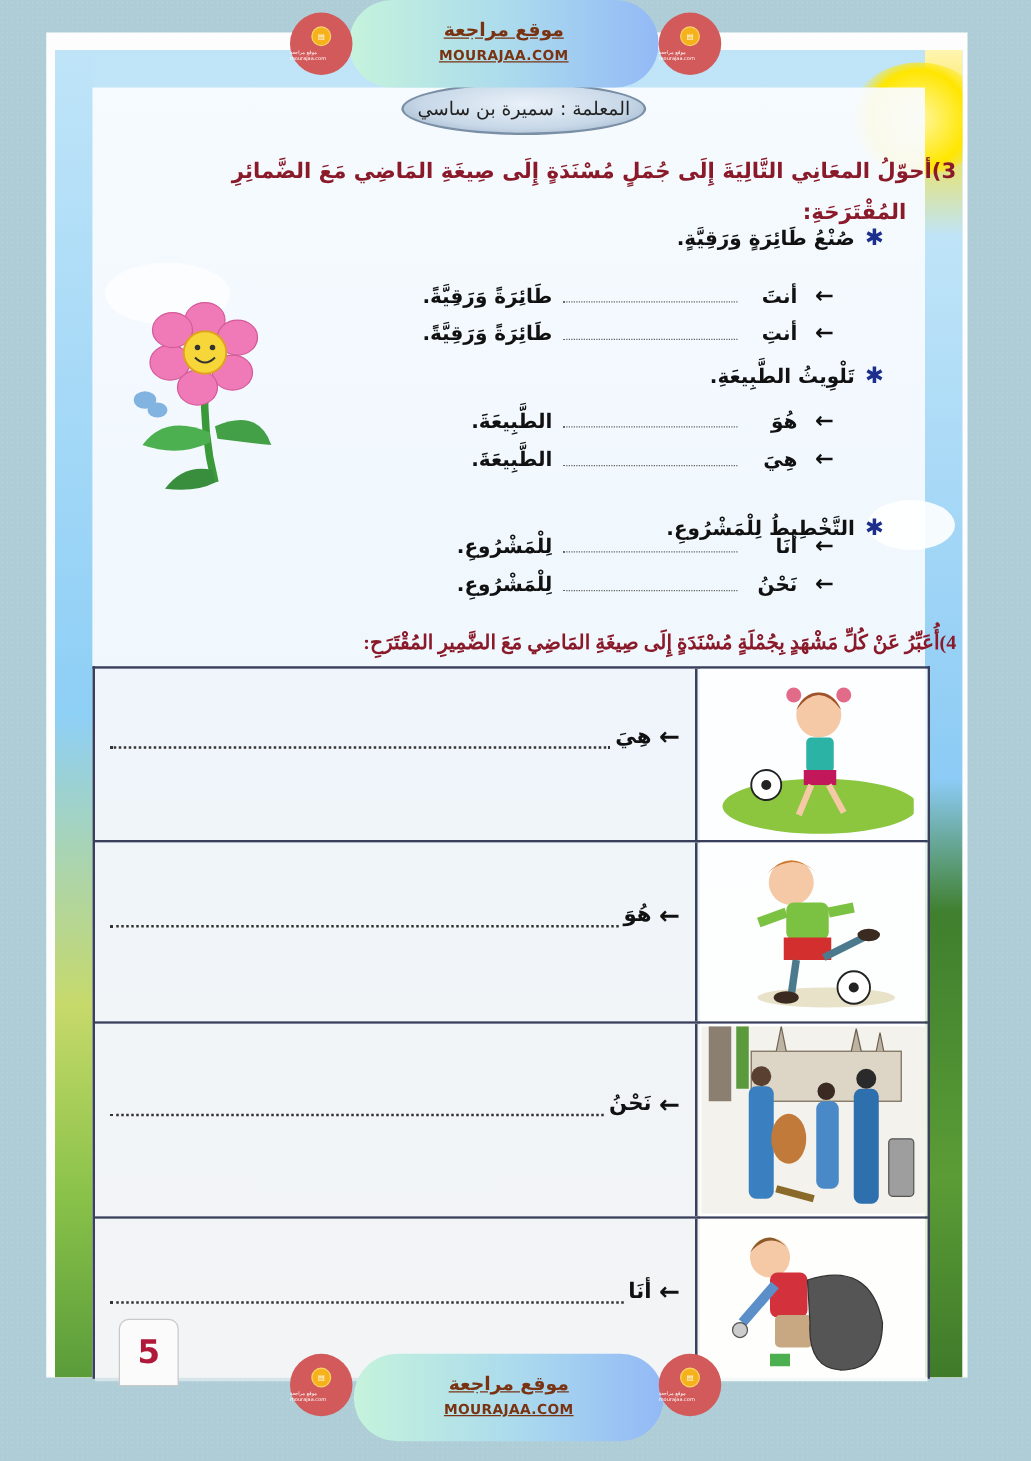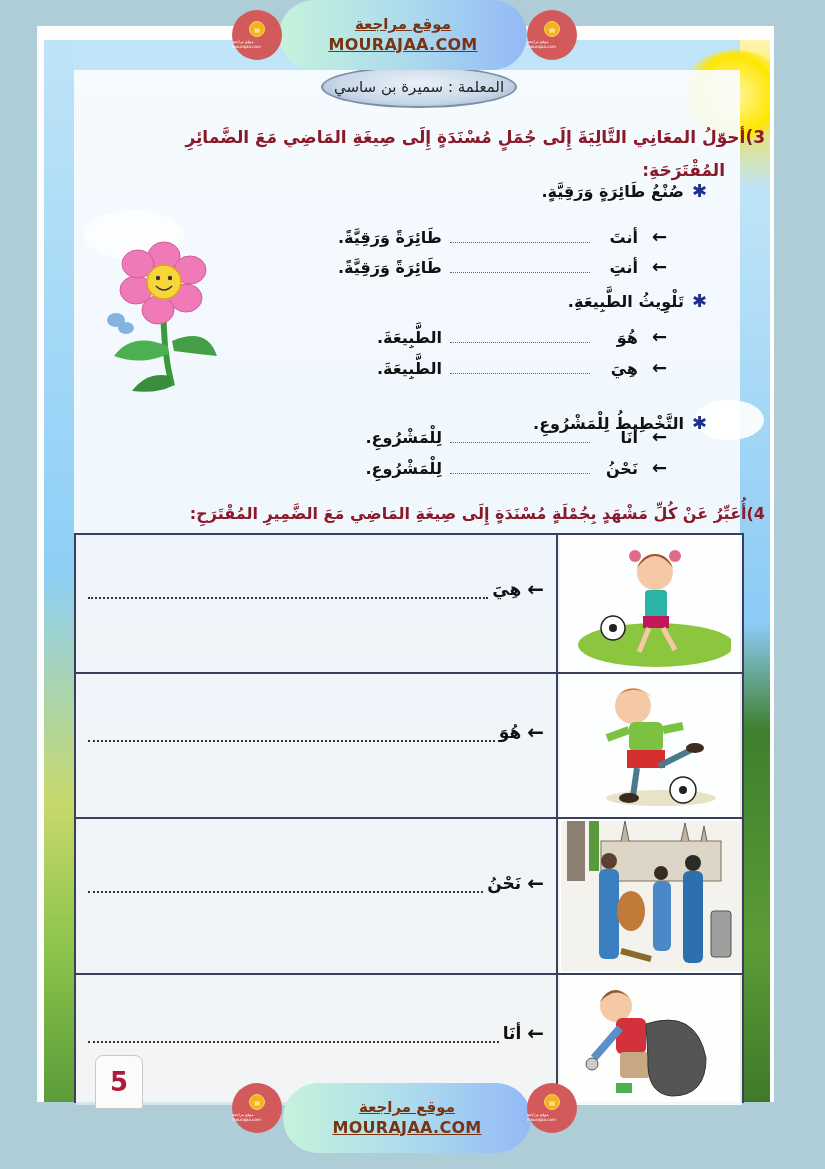--- a/index.html
+++ b/index.html
@@ -42,21 +42,21 @@
       display: flex; align-items: center; justify-content: center;
       font-family: "DejaVu Sans", sans-serif; font-weight: normal; font-size: 15px; color: #222;
     }
     .rtl { direction: rtl; unicode-bidi: plaintext; }
     .q-title {
       position: absolute; right: 60px; color: #8a1a2a; font-weight: bold;
       font-family: "DejaVu Sans", sans-serif; font-size: 17px; white-space: nowrap; margin-top: 10px;
     }
     .q3-line1 { top: 117px; }
     .q3-line2 { top: 150px; }
-    .q4-line { top: 494px; font-size: 16px; }
+    .q4-line { top: 494px; font-size: 16px; font-family: Liberation Serif, serif; }
     .topic {
       position: absolute; right: 118px; font-family: "DejaVu Sans", sans-serif; font-weight: bold;
       font-size: 16px; color: #111; white-space: nowrap; direction: rtl;
     }
     .topic .star { color: #1d2f8c; margin-left: 8px; font-size: 18px; }
     .ex-row {
       position: absolute; right: 158px; font-family: "DejaVu Sans", sans-serif; font-weight: bold;
       font-size: 16px; color: #111; white-space: nowrap; direction: rtl; display: flex; align-items: baseline; gap: 6px;
     }
     .ex-row .arrow { font-size: 18px; margin-left: 8px; }
@@ -94,21 +94,21 @@
       display: flex; align-items: center; justify-content: center;
       font-family: "DejaVu Sans", sans-serif; font-weight: bold; font-size: 26px; color: #b01a3a;
     }
     .banner {
       position: absolute; width: 248px; height: 70px; border-radius: 35px;
       background: linear-gradient(90deg, #c5f3dc 0%, #aad9ee 55%, #93b9f6 100%);
       display: flex; flex-direction: column; align-items: center; justify-content: center;
       font-family: "DejaVu Sans", sans-serif; font-weight: bold; color: #7a3312; text-decoration: underline;
     }
     .banner .ar { font-size: 15px; line-height: 20px; }
-    .banner .en { font-size: 16px; line-height: 22px; letter-spacing: 0.3px; }
+    .banner .en { font-size: 11px; line-height: 22px; letter-spacing: 0.3px; }
     .banner-top { left: 279px; top: 0px; }
     .banner-bottom { left: 283px; top: 1083px; }
     .badge {
       position: absolute; width: 50px; height: 50px; border-radius: 50%; background: #d35a5a;
       display: flex; flex-direction: column; align-items: center; justify-content: center;
     }
     .badge .coin {
       width: 14px; height: 14px; border-radius: 50%; background: #f6b21a; border: 1px solid #f9d36b;
       display: flex; align-items: center; justify-content: center; font-size: 6px; color: #fff;
     }

